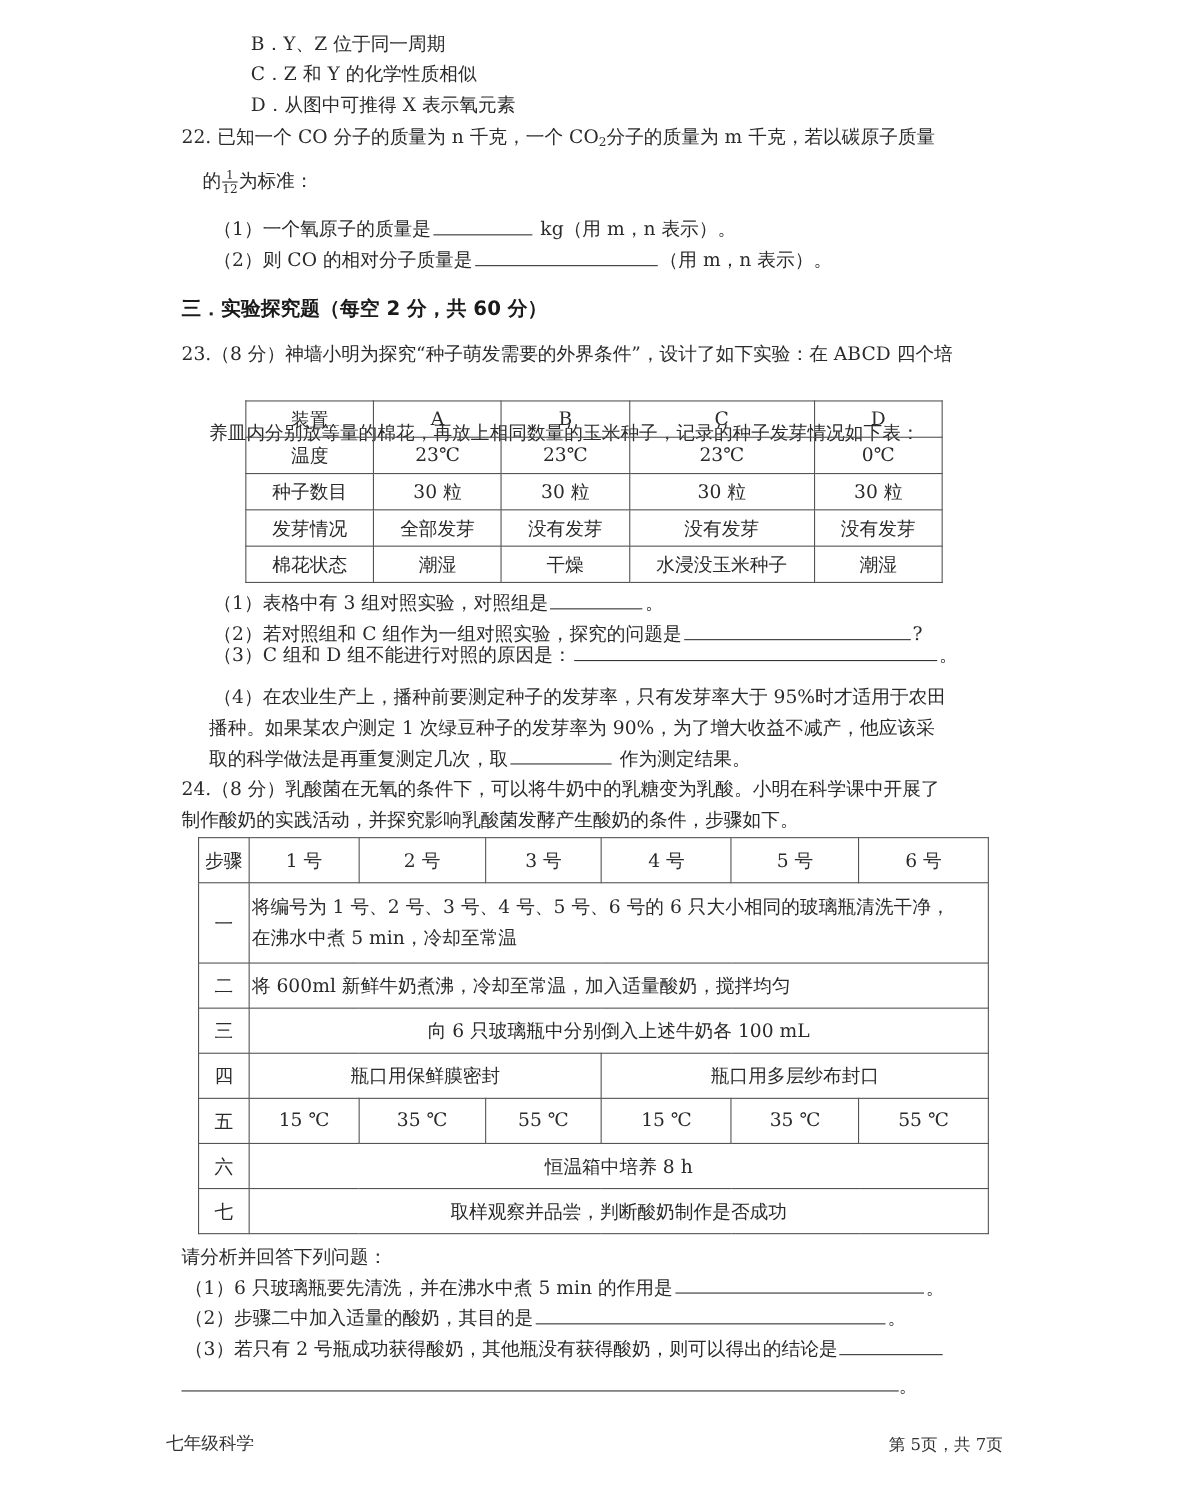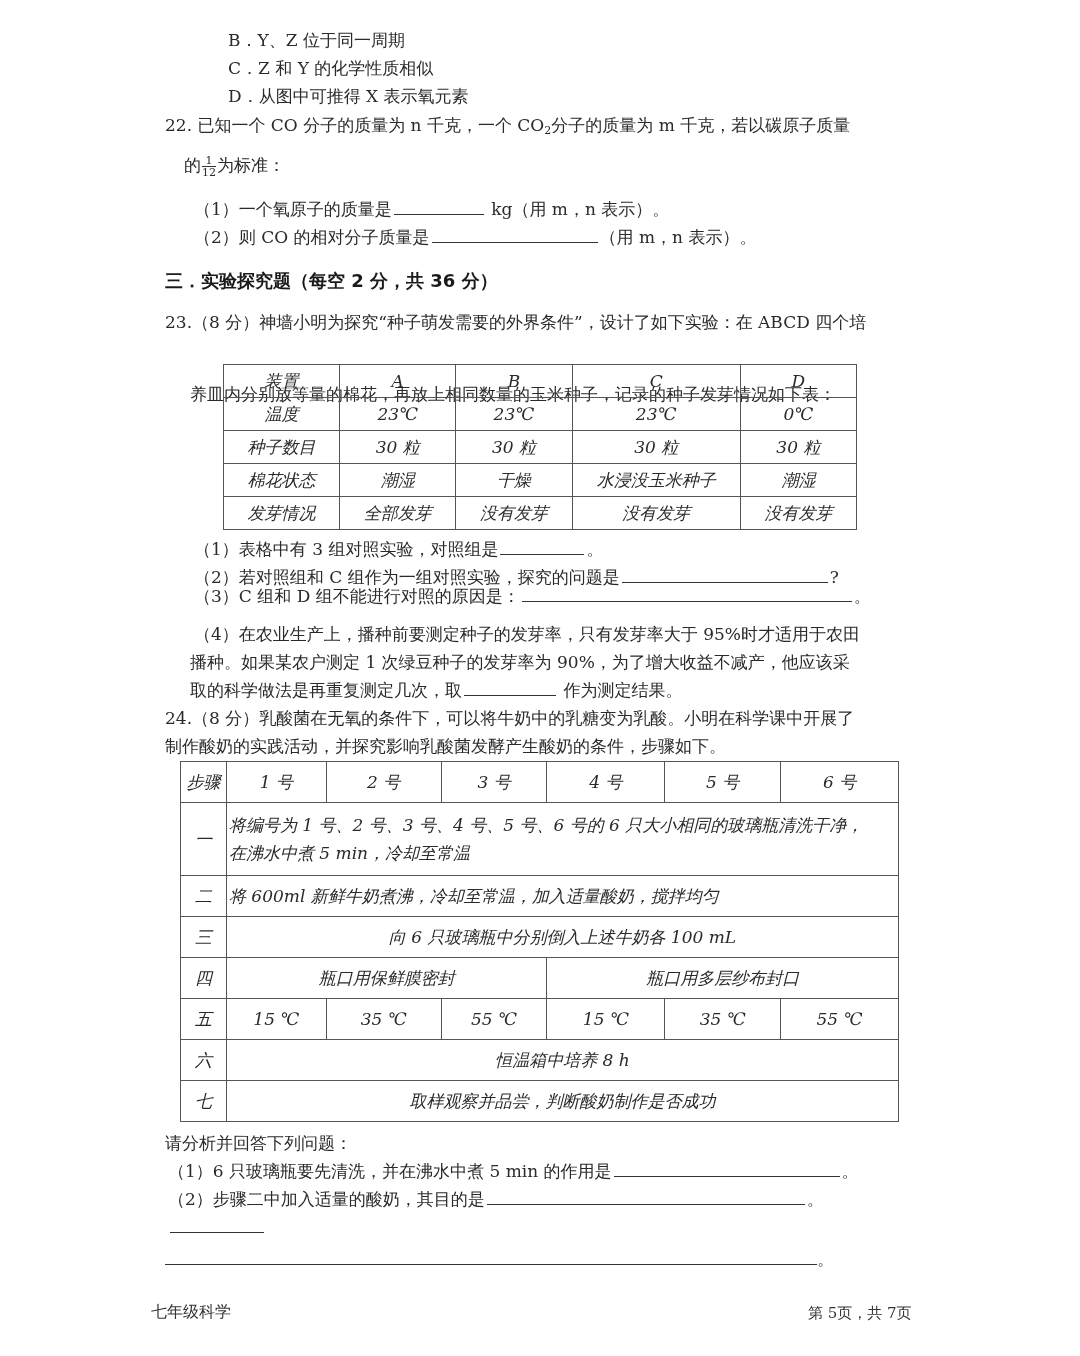--- a/index.html
+++ b/index.html
@@ -8,21 +8,21 @@
     font-family: "DejaVu Serif", "Liberation Serif", serif;
     color: #2a2a2a; font-size: 17px;
   }
   .abs { position: absolute; white-space: nowrap; }
   .line { height: 28px; line-height: 28px; }
   .blank { display: inline-block; border-bottom: 1.5px solid #333; vertical-align: baseline; height: 16px; margin: 0 2px; }
   .frac { display: inline-block; vertical-align: middle; text-align: center; font-size: 11px; line-height: 11px; margin: 0 1px; }
   .frac .num { display: block; border-bottom: 1px solid #333; padding: 0 1px; }
   .frac .den { display: block; }
   .section-title { font-family: "DejaVu Sans", "Liberation Sans", sans-serif; font-weight: bold; font-size: 18px; color: #1a1a1a; }
-  table { border-collapse: collapse; position: absolute; font-style: italic; }
+  table { border-collapse: collapse; position: absolute; }
   td { border: 1.5px solid #555; text-align: center; font-size: 17px; padding: 0; }
   .t1 td { height: 32px; }
   .t2 td { height: 40px; margin-left: 24px; }
   .left { text-align: left; padding-left: 2px; }
   .sub { font-size: 11px; vertical-align: -3px; }
   .footer { font-size: 16px; color: #333; }
 </style>
 </head>
 <body>
 
@@ -43,21 +43,21 @@
 <div class="abs" style="left:184px; top:150px; line-height:30px;">
   <span>的</span><span class="frac"><span class="num">1</span><span class="den">12</span></span><span>为标准：</span>
 </div>
 <div class="abs line" style="left:194px; top:195px;">
   <span>（1）一个氧原子的质量是</span><span class="blank" style="width:90px;"></span><span> kg（用 m，n 表示）。</span>
 </div>
 <div class="abs line" style="left:194px; top:223px;">
   <span>（2）则 CO 的相对分子质量是</span><span class="blank" style="width:166px;"></span><span>（用 m，n 表示）。</span>
 </div>
 
-<div class="abs section-title" style="left:165px; top:266px; line-height:30px;">三．实验探究题（每空 2 分，共 36 分）</div>
+<div class="abs section-title" style="left:165px; top:266px; line-height:30px;">三．实验探究题（每空 2 分，共 60 分）</div>
 
 <div class="abs line" style="left:165px; top:308px;">23.（8 分）神墙小明为探究“种子萌发需要的外界条件”，设计了如下实验：在 ABCD 四个培</div>
 <div class="abs line" style="left:190px; top:336px;margin-top:44px;">养皿内分别放等量的棉花，再放上相同数量的玉米种子，记录的种子发芽情况如下表：</div>
 
 <table class="t1" style="left:223px; top:364px; width:634px;">
   <colgroup>
       <col style="width:116px">
       <col style="width:116px">
       <col style="width:116px">
       <col style="width:168px">
@@ -79,32 +79,32 @@
     <td>0℃</td>
   </tr>
   <tr>
     <td>种子数目</td>
     <td>30 粒</td>
     <td>30 粒</td>
     <td>30 粒</td>
     <td>30 粒</td>
   </tr>
   <tr>
+    <td>发芽情况</td>
+    <td>全部发芽</td>
+    <td>没有发芽</td>
+    <td>没有发芽</td>
+    <td>没有发芽</td>
+  </tr>
+  <tr>
     <td>棉花状态</td>
     <td>潮湿</td>
     <td>干燥</td>
     <td>水浸没玉米种子</td>
     <td>潮湿</td>
-  </tr>
-  <tr>
-    <td>发芽情况</td>
-    <td>全部发芽</td>
-    <td>没有发芽</td>
-    <td>没有发芽</td>
-    <td>没有发芽</td>
   </tr>
 </tbody>
   </table>
 
 <div class="abs line" style="left:194px; top:535px;">
   <span>（1）表格中有 3 组对照实验，对照组是</span><span class="blank" style="width:84px;"></span><span>。</span>
 </div>
 <div class="abs line" style="left:194px; top:563px;">
   <span>（2）若对照组和 C 组作为一组对照实验，探究的问题是</span><span class="blank" style="width:206px;"></span><span>?</span>
 </div>
@@ -181,20 +181,20 @@
   </table>
 
 <div class="abs line" style="left:165px; top:1129px;">请分析并回答下列问题：</div>
 <div class="abs line" style="left:168px; top:1157px;">
   <span>（1）6 只玻璃瓶要先清洗，并在沸水中煮 5 min 的作用是</span><span class="blank" style="width:226px;"></span><span>。</span>
 </div>
 <div class="abs line" style="left:168px; top:1185px;">
   <span>（2）步骤二中加入适量的酸奶，其目的是</span><span class="blank" style="width:318px;"></span><span>。</span>
 </div>
 <div class="abs line" style="left:168px; top:1213px;">
-  <span class="blank" style="width:94px;"></span>
+  <span>（3）若只有 2 号瓶成功获得酸奶，其他瓶没有获得酸奶，则可以得出的结论是</span><span class="blank" style="width:94px;"></span>
 </div>
 <div class="abs" style="left:165px; top:1248px; height:20px;">
   <span class="blank" style="width:652px; margin:0;"></span><span>。</span>
 </div>
 
 <div class="abs footer" style="left:151px; top:1302px;">七年级科学</div>
 <div class="abs footer" style="left:808px; top:1304px; font-size:15px;">第 5页，共 7页</div>
 
 </body></html>

